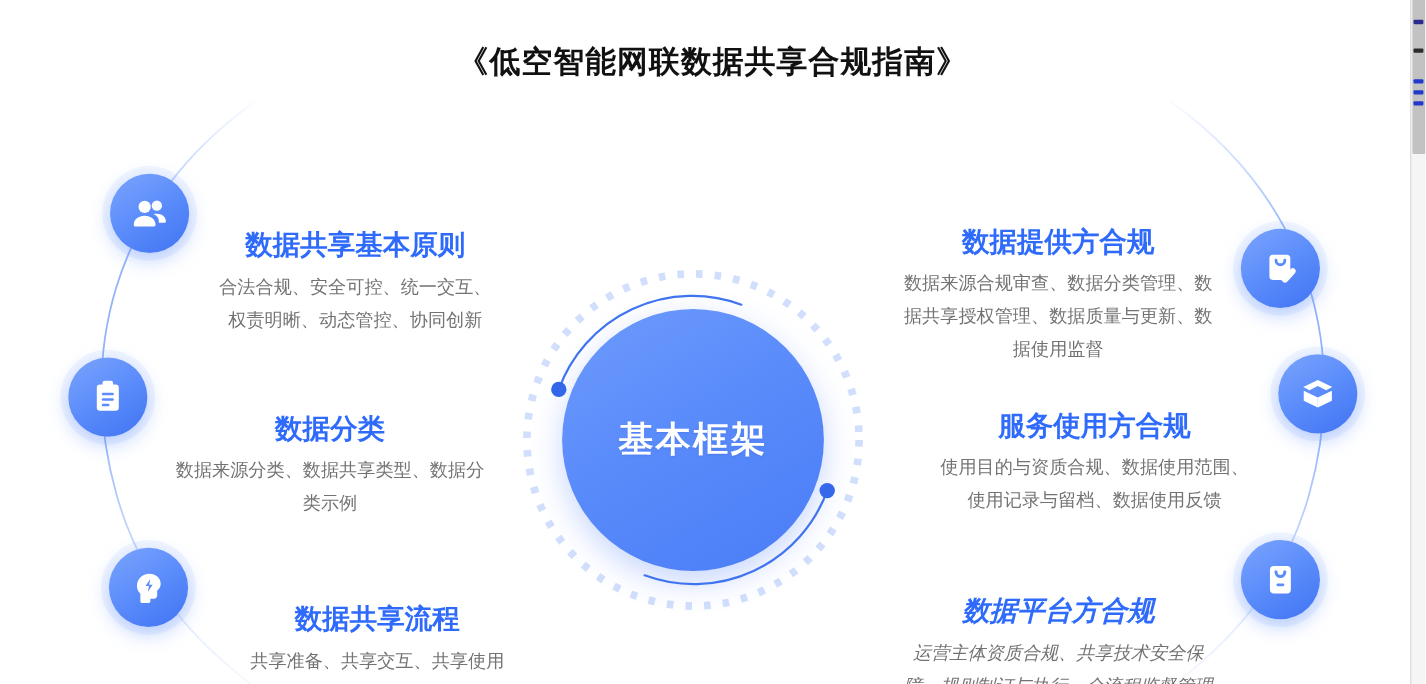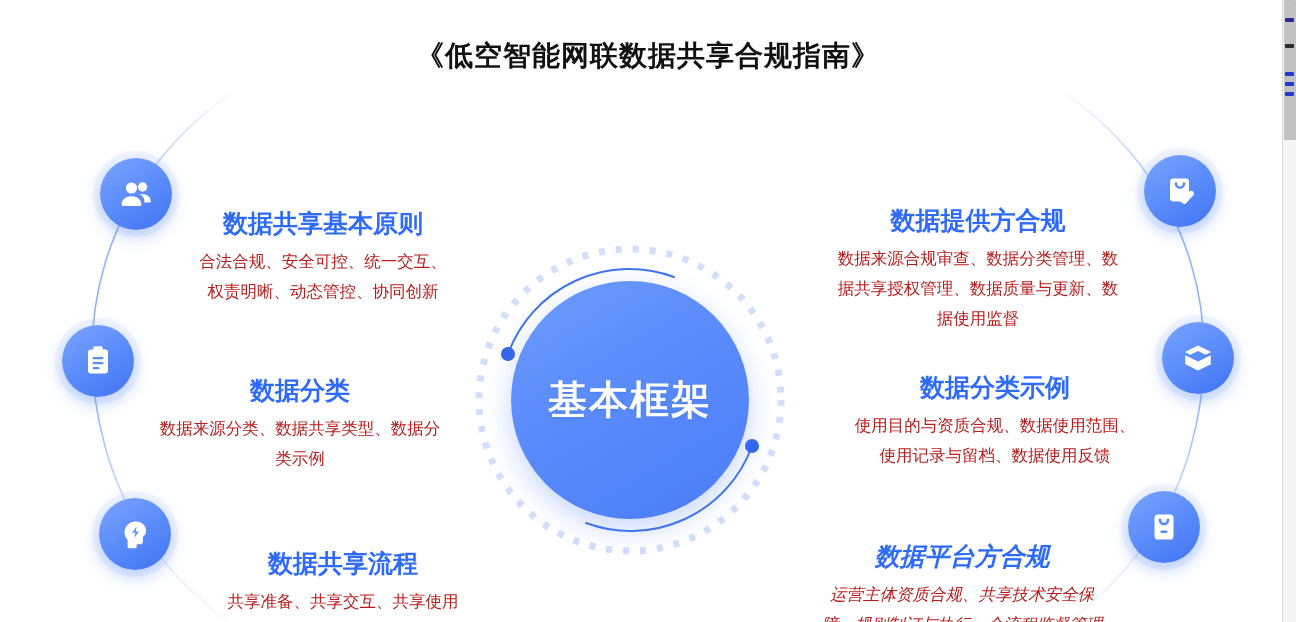--- a/index.html
+++ b/index.html
@@ -58,21 +58,21 @@
     width: 238px; height: 238px;
     border-radius: 50%;
     background: linear-gradient(150deg, #6d9bfb 0%, #5b8cfb 42%, #4a7cf7 100%);
     box-shadow: 0 10px 28px rgba(74,124,247,0.30);
     display: flex;
     align-items: center;
     justify-content: center;
   }
   #hub-label {
     color: #ffffff;
-    font-size: 39px;
+    font-size: 32px;
     font-weight: bold;
     letter-spacing: 2px;
     text-shadow: 0 1px 2px rgba(40,80,180,0.20);
   }
 
   
   .branch {
     position: absolute;
     display: flex;
     align-items: flex-start;
@@ -102,35 +102,35 @@
     font-size: 25px;
     font-weight: bold;
     color: #2f6bfb;
     line-height: 34px;
     white-space: nowrap;
     margin-top: 46px;
   }
   .branch-desc {
     margin-top: 6px;
     font-size: 16.5px;
-    color: #b91c1c;
+    color: #737373;
     line-height: 30px;
   }
 
   
   #branch-principles { left: 100px;  top: 158px; }
   #branch-principles .branch-desc { width: 258px; }
 
   #branch-classification { left: 62px; top: 325px; }
   #branch-classification .branch-desc { width: 288px; }
 
   #branch-process { left: 99px; top: 498px; }
   #branch-process .branch-desc { width: 300px; }
 
-  #branch-provider { right: 80px; top: 155px; }
+  #branch-provider { right: 96px; top: 155px; align-items: center; }
   #branch-provider .branch-desc { width: 288px; }
 
   #branch-user { right: 62px; top: 322px; }
   #branch-user .branch-desc { width: 290px; }
 
   #branch-platform { right: 96px; top: 491px; font-style: italic; }
   #branch-platform .branch-desc { width: 288px; }
 
   
   #scrollbar {
@@ -259,21 +259,21 @@
 
   <div class="branch right" id="branch-user">
     <div class="icon-badge">
       <svg viewBox="0 0 36 36" fill="#ffffff">
         <path d="M18 5.5l13.2 6.4-5.6 2.8L18 11l-7.6 3.7-5.6-2.8z"></path>
         <path d="M5.2 15.2l12.8 6.2v9.1L5.2 24.3z"></path>
         <path d="M30.8 15.2L18 21.4v9.1l12.8-6.2z"></path>
       </svg>
     </div>
     <div class="branch-text">
-      <div class="branch-title">数据分类示例</div>
+      <div class="branch-title">服务使用方合规</div>
       <div class="branch-desc">使用目的与资质合规、数据使用范围、使用记录与留档、数据使用反馈</div>
     </div>
   </div>
 
   <div class="branch right" id="branch-platform">
     <div class="icon-badge">
       <svg viewBox="0 0 36 36" fill="#ffffff">
         <rect x="8.5" y="5.5" width="19" height="25" rx="3.6"></rect>
         <path d="M14 10.8c0 2.4 1.8 4.3 4 4.3s4-1.9 4-4.3" fill="none" stroke="#5b8cfb" stroke-width="2.8" stroke-linecap="round"></path>
         <rect x="14.4" y="21.4" width="7.2" height="2.6" rx="1.3" fill="#5b8cfb"></rect>

